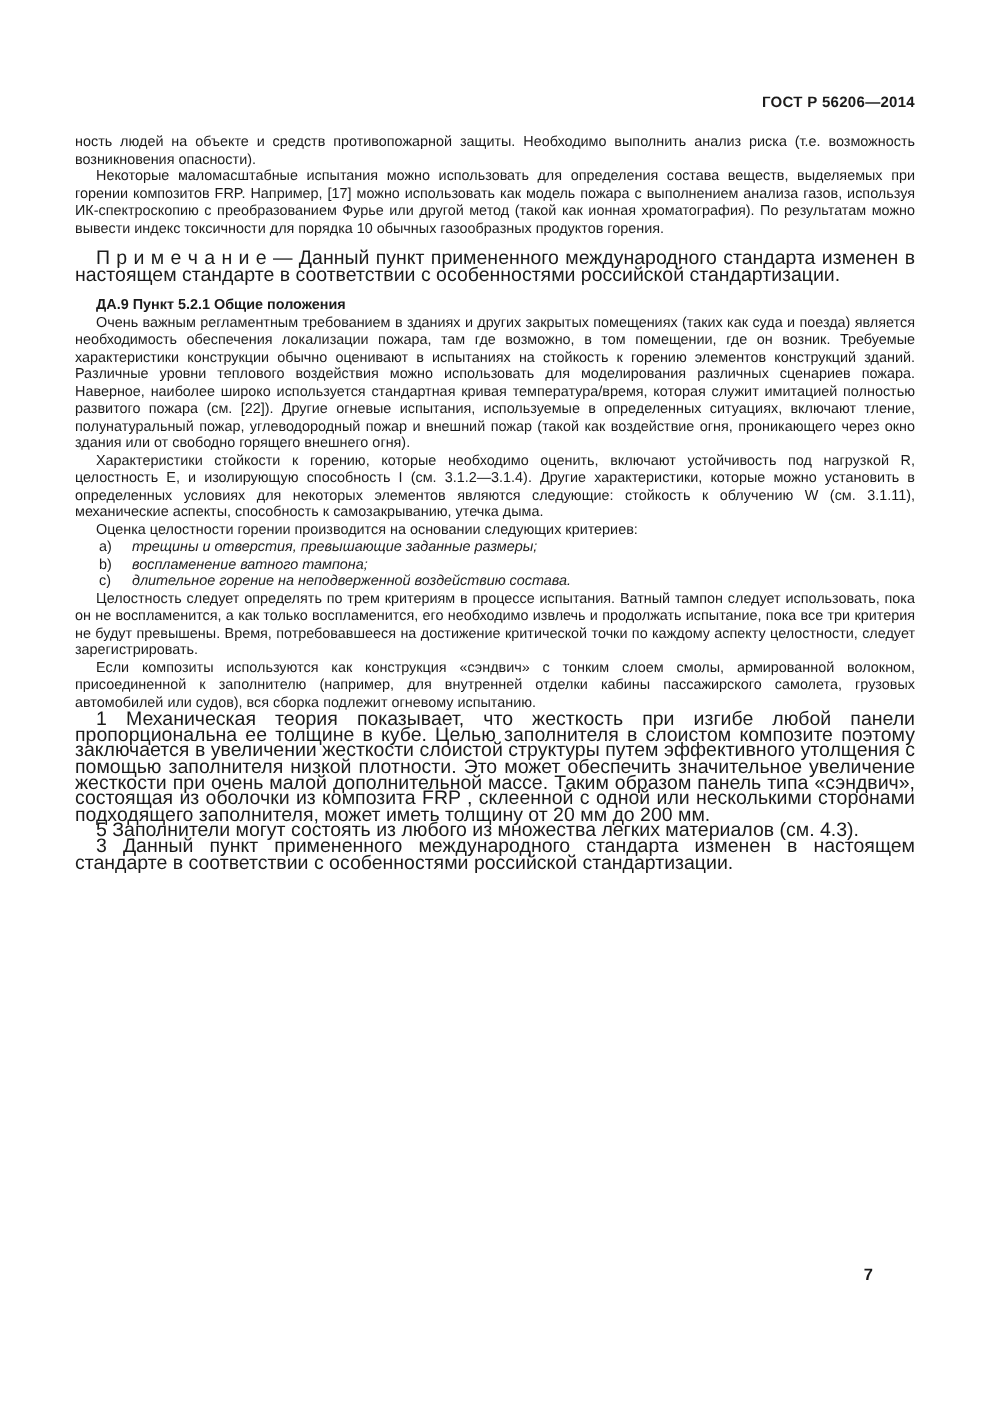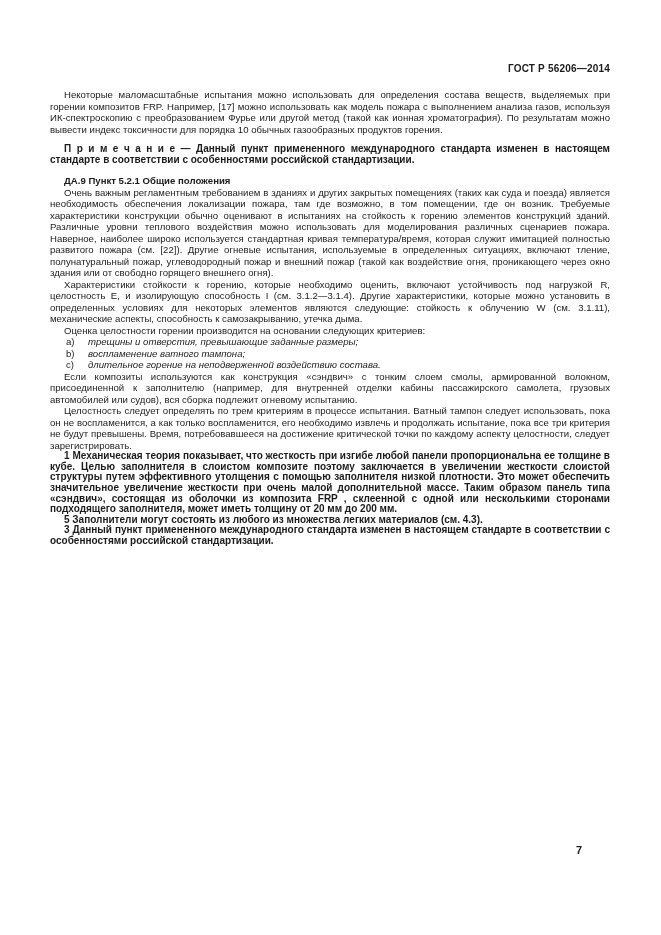--- a/index.html
+++ b/index.html
@@ -38,25 +38,24 @@
   }
   .no-indent { text-indent: 0; }
   .heading {
     font-size: 9.6px;
     line-height: 11.5px;
     font-weight: bold;
     text-indent: 14px;
     margin-top: 10px;
   }
   .note-p {
-    font-size: 10px;
+    font-size: 13px;
     line-height: 10.6px;
     text-align: justify;
     text-indent: 14px;
-    font-weight: bold;
   }
   .spaced { margin-top: 9px; }
   .criteria-list { margin: 0; }
   .list-item {
     display: flex;
     font-size: 9.6px;
     line-height: 11.5px;
   }
   .list-marker {
     flex: none;
@@ -79,20 +78,21 @@
 <body>
 
 <div class="page">
 
   <div class="header">
     <span>ГОСТ Р 56206—2014</span>
   </div>
 
   <div class="content">
 
+    <p class="body-p no-indent">ность людей на объекте и средств противопожарной защиты. Необходимо выполнить анализ риска (т.е. возможность возникновения опасности).</p>
 
     <p class="body-p">Некоторые маломасштабные испытания можно использовать для определения состава веществ, выделяемых при горении композитов FRP. Например, [17] можно использовать как модель пожара с выполнением анализа газов, используя ИК-спектроскопию с преобразованием Фурье или другой метод (такой как ионная хроматография). По результатам можно вывести индекс токсичности для порядка 10 обычных газообразных продуктов горения.</p>
 
     <p class="note-p spaced">П р и м е ч а н и е — Данный пункт примененного международного стандарта изменен в настоящем стандарте в соответствии с особенностями российской стандартизации.</p>
 
     <p class="heading">ДА.9 Пункт 5.2.1 Общие положения</p>
 
     <p class="body-p">Очень важным регламентным требованием в зданиях и других закрытых помещениях (таких как суда и поезда) является необходимость обеспечения локализации пожара, там где возможно, в том помещении, где он возник. Требуемые характеристики конструкции обычно оценивают в испытаниях на стойкость к горению элементов конструкций зданий. Различные уровни теплового воздействия можно использовать для моделирования различных сценариев пожара. Наверное, наиболее широко используется стандартная кривая температура/время, которая служит имитацией полностью развитого пожара (см. [22]). Другие огневые испытания, используемые в определенных ситуациях, включают тление, полунатуральный пожар, углеводородный пожар и внешний пожар (такой как воздействие огня, проникающего через окно здания или от свободно горящего внешнего огня).</p>
 
     <p class="body-p">Характеристики стойкости к горению, которые необходимо оценить, включают устойчивость под нагрузкой R, целостность Е, и изолирующую способность I (см. 3.1.2—3.1.4). Другие характеристики, которые можно установить в определенных условиях для некоторых элементов являются следующие: стойкость к облучению W (см. 3.1.11), механические аспекты, способность к самозакрыванию, утечка дыма.</p>
@@ -107,23 +107,23 @@
       <div class="list-item">
         <span class="list-marker">b)</span>
         <span class="list-text">воспламенение ватного тампона;</span>
       </div>
       <div class="list-item">
         <span class="list-marker">c)</span>
         <span class="list-text">длительное горение на неподверженной воздействию состава.</span>
       </div>
     </div>
 
+    <p class="body-p">Целостность следует определять по трем критериям в процессе испытания. Ватный тампон следует использовать, пока он не воспламенится, а как только воспламенится, его необходимо извлечь и продолжать испытание, пока все три критерия не будут превышены. Время, потребовавшееся на достижение критической точки по каждому аспекту целостности, следует зарегистрировать.</p>
+
     <p class="body-p">Если композиты используются как конструкция «сэндвич» с тонким слоем смолы, армированной волокном, присоединенной к заполнителю (например, для внутренней отделки кабины пассажирского самолета, грузовых автомобилей или судов), вся сборка подлежит огневому испытанию.</p>
-
-    <p class="body-p">Целостность следует определять по трем критериям в процессе испытания. Ватный тампон следует использовать, пока он не воспламенится, а как только воспламенится, его необходимо извлечь и продолжать испытание, пока все три критерия не будут превышены. Время, потребовавшееся на достижение критической точки по каждому аспекту целостности, следует зарегистрировать.</p>
 
 
     <p class="note-p">1 Механическая теория показывает, что жесткость при изгибе любой панели пропорциональна ее толщине в кубе. Целью заполнителя в слоистом композите поэтому заключается в увеличении жесткости слоистой структуры путем эффективного утолщения с помощью заполнителя низкой плотности. Это может обеспечить значительное увеличение жесткости при очень малой дополнительной массе. Таким образом панель типа «сэндвич», состоящая из оболочки из композита FRP , склеенной с одной или несколькими сторонами подходящего заполнителя, может иметь толщину от 20 мм до 200 мм.</p>
 
     <p class="note-p">5 Заполнители могут состоять из любого из множества легких материалов (см. 4.3).</p>
 
     <p class="note-p">3 Данный пункт примененного международного стандарта изменен в настоящем стандарте в соответствии с особенностями российской стандартизации.</p>
 
   </div>
 

